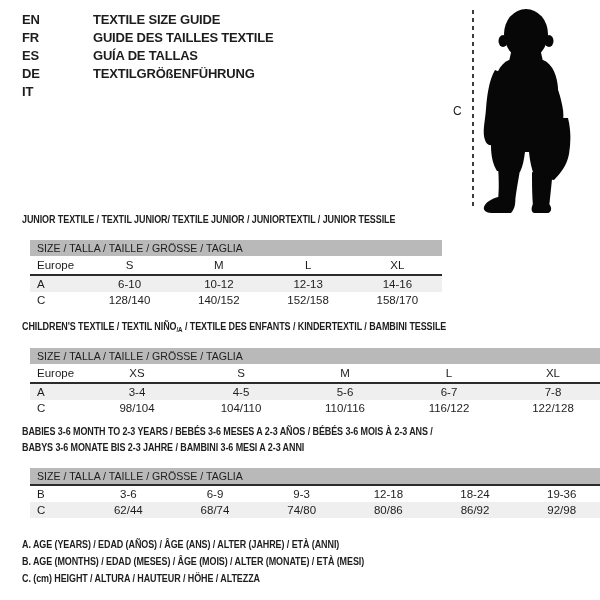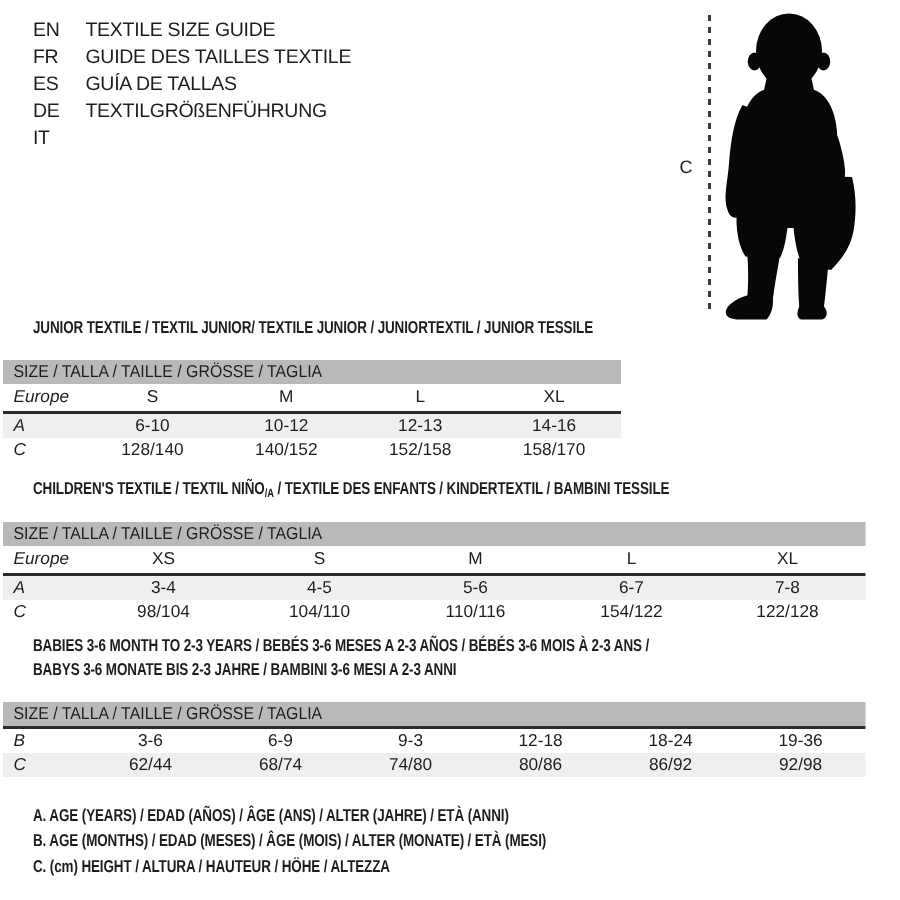--- a/index.html
+++ b/index.html
@@ -6,43 +6,43 @@
   body{
     width:600px;height:600px;position:relative;overflow:hidden;
     background:#ffffff;color:#1d1d1d;
     font-family:"Liberation Sans", sans-serif;
     -webkit-font-smoothing:antialiased;
   }
   .abs{position:absolute;}
 
   
   .lang-block{left:22px;top:11px;}
-  .lang-row{display:flex;font-weight:normal;font-size:13px;line-height:18px;letter-spacing:-0.2px;white-space:nowrap;}
+  .lang-row{display:flex;font-weight:bold;font-size:13px;line-height:18px;letter-spacing:-0.2px;white-space:nowrap;gap:36px;}
   .lang-code{width:35px;}
 
   
   .measure-line{left:472px;top:10px;width:2px;height:196px;
     background:repeating-linear-gradient(to bottom,#3c3c3c 0 4px,transparent 4px 8px);}
   .measure-label{left:453px;top:104px;font-size:12px;line-height:14px;}
 
   
   .cond{transform:scaleX(0.78);transform-origin:0 50%;white-space:nowrap;}
   .section-title{font-weight:bold;font-size:11.5px;line-height:15px;letter-spacing:-0.1px;}
   .footnote-line{font-weight:bold;font-size:11.5px;line-height:17px;letter-spacing:-0.1px;}
   .sub-a{font-size:8px;vertical-align:-2px;}
 
   
-  .size-table{left:2px;}
+  .size-table{left:30px;}
   .size-bar{background:#b9b9b9;height:16px;line-height:16px;padding-left:7px;
     font-size:11.5px;white-space:nowrap;overflow:hidden;}
   .size-bar > span{display:inline-block;transform:scaleX(0.92);transform-origin:0 50%;}
   .t-row{display:flex;height:16px;line-height:16px;font-size:11.5px;}
   .t-row.europe{height:18px;line-height:18px;}
   .t-row.shaded{background:#efefef;}
-  .t-label{width:55px;padding-left:7px;box-sizing:border-box;text-align:left;font-style:italic;}
+  .t-label{width:55px;padding-left:7px;box-sizing:border-box;text-align:left;}
   .t-cell{flex:1;text-align:center;}
   .divider{height:2px;background:#2b2b2b;}
 
   .w-junior{width:412px;}
   .w-wide{width:575px;}
 </style>
 </head>
 <body>
 
 <div class="abs lang-block">
@@ -137,21 +137,21 @@
     <span class="t-cell">4-5</span>
     <span class="t-cell">5-6</span>
     <span class="t-cell">6-7</span>
     <span class="t-cell">7-8</span>
   </div>
   <div class="t-row">
     <span class="t-label">C</span>
     <span class="t-cell">98/104</span>
     <span class="t-cell">104/110</span>
     <span class="t-cell">110/116</span>
-    <span class="t-cell">154/122</span>
+    <span class="t-cell">116/122</span>
     <span class="t-cell">122/128</span>
   </div>
 </div>
 
 <div class="abs section-title cond" style="left:22px;top:424px;">BABIES 3-6 MONTH TO 2-3 YEARS / BEBÉS 3-6 MESES A 2-3 AÑOS / BÉBÉS 3-6 MOIS À 2-3 ANS /</div>
 <div class="abs section-title cond" style="left:22px;top:440px;">BABYS 3-6 MONATE BIS 2-3 JAHRE / BAMBINI 3-6 MESI A 2-3 ANNI</div>
 
 <div class="abs size-table w-wide" style="top:468px;">
   <div class="size-bar">
     <span>SIZE / TALLA / TAILLE / GRÖSSE / TAGLIA</span>

